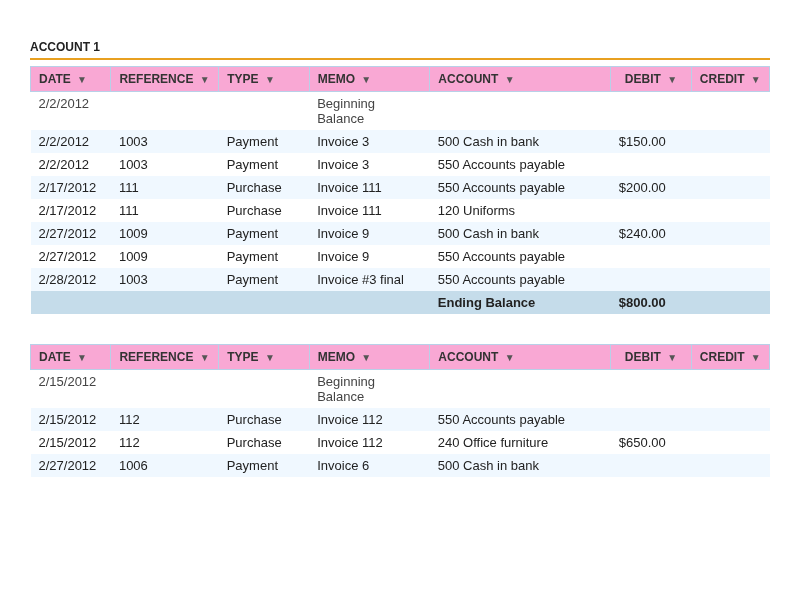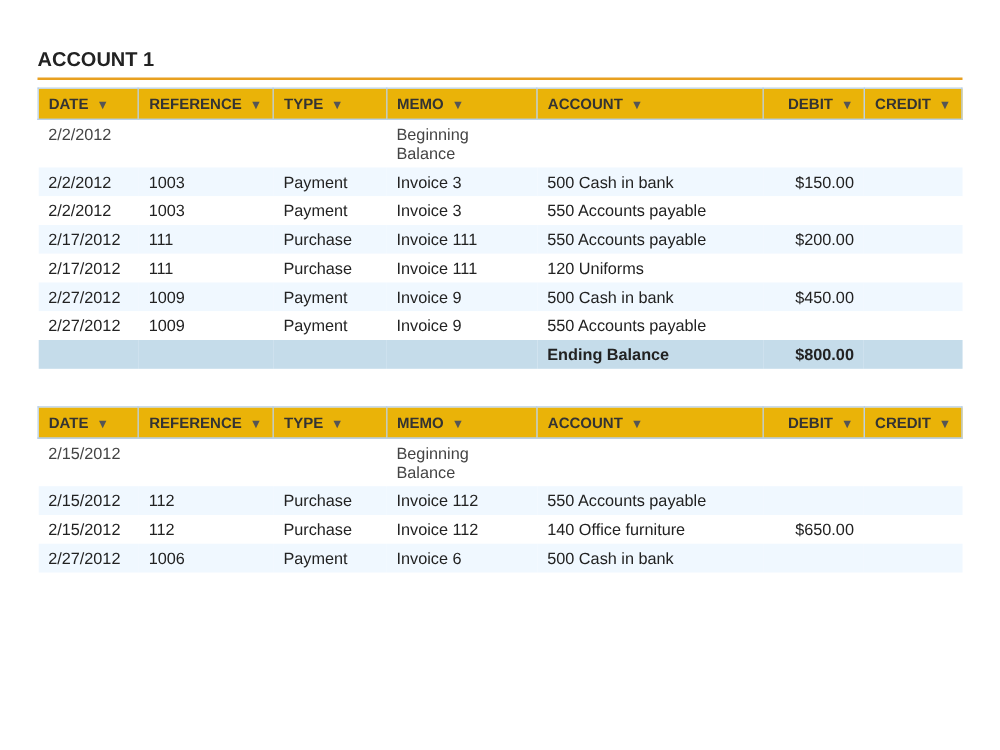--- a/index.html
+++ b/index.html
@@ -13,33 +13,33 @@
     h1[data-name="page-title"] {
       font-size: 32px;
       font-weight: bold;
       color: #1a7db5;
       margin-bottom: 20px;
     }
     .account-section {
       margin-bottom: 30px;
     }
     .account-heading {
-      font-size: 16px;
+      font-size: 12px;
       font-weight: bold;
       color: #222;
       border-bottom: 2px solid #e8a020;
       padding-bottom: 4px;
       margin-bottom: 6px;
     }
     table {
       width: 100%;
       border-collapse: collapse;
     }
     thead tr {
-      background: #eab308;
+      background: #f9a8d4;
     }
     thead th {
       text-align: left;
       padding: 5px 8px;
       font-size: 12px;
       font-weight: bold;
       color: #333;
       border: 1px solid #b8d0e8;
       white-space: nowrap;
     }
@@ -69,22 +69,22 @@
     .beginning-balance-row td {
       color: #444;
     }
     .col-date { width: 80px; }
     .col-ref { width: 90px; }
     .col-type { width: 90px; }
     .col-memo { width: 120px; }
     .col-account { width: 180px; }
     .col-debit { width: 80px; text-align: right; }
     .col-credit { width: 60px; text-align: right; }
-    td.col-debit, td.col-credit { text-align: right; }
-    th.col-debit, th.col-credit { text-align: right; }
+    td.col-debit, td.col-credit { text-align: left; }
+    th.col-debit, th.col-credit { text-align: center; }
   </style>
 </head>
 <body>
 
 <h1 data-name="page-title"></h1>
 
 <div id="accounts-container">
     <div class="account-section" data-name="account-section-1">
       <div class="account-heading" data-name="account-heading-1">ACCOUNT 1</div>
       <table data-name="account-table-1">
@@ -144,28 +144,37 @@
             <td class="col-account" data-name="cell-col-account">120 Uniforms</td>
             <td class="col-debit" data-name="cell-col-debit"></td>
             <td class="col-credit" data-name="cell-col-credit"></td>
           </tr>
           <tr data-name="table-row">
             <td class="col-date" data-name="cell-col-date">2/27/2012</td>
             <td class="col-ref" data-name="cell-col-ref">1009</td>
             <td class="col-type" data-name="cell-col-type">Payment</td>
             <td class="col-memo" data-name="cell-col-memo">Invoice 9</td>
             <td class="col-account" data-name="cell-col-account">500 Cash in bank</td>
-            <td class="col-debit" data-name="cell-col-debit">$450.00</td>
+            <td class="col-debit" data-name="cell-col-debit">$240.00</td>
             <td class="col-credit" data-name="cell-col-credit"></td>
           </tr>
           <tr data-name="table-row">
             <td class="col-date" data-name="cell-col-date">2/27/2012</td>
             <td class="col-ref" data-name="cell-col-ref">1009</td>
             <td class="col-type" data-name="cell-col-type">Payment</td>
             <td class="col-memo" data-name="cell-col-memo">Invoice 9</td>
+            <td class="col-account" data-name="cell-col-account">550 Accounts payable</td>
+            <td class="col-debit" data-name="cell-col-debit"></td>
+            <td class="col-credit" data-name="cell-col-credit"></td>
+          </tr>
+          <tr data-name="table-row">
+            <td class="col-date" data-name="cell-col-date">2/28/2012</td>
+            <td class="col-ref" data-name="cell-col-ref">1003</td>
+            <td class="col-type" data-name="cell-col-type">Payment</td>
+            <td class="col-memo" data-name="cell-col-memo">Invoice #3 final</td>
             <td class="col-account" data-name="cell-col-account">550 Accounts payable</td>
             <td class="col-debit" data-name="cell-col-debit"></td>
             <td class="col-credit" data-name="cell-col-credit"></td>
           </tr>
           <tr class="ending-balance-row" data-name="ending-balance-row">
             <td data-name="eb-date"></td>
             <td data-name="eb-ref"></td>
             <td data-name="eb-type"></td>
             <td data-name="eb-memo"></td>
             <td class="col-account" data-name="ending-balance-label" style="font-weight: bold;">Ending Balance</td>
@@ -205,21 +214,21 @@
             <td class="col-memo" data-name="cell-col-memo">Invoice 112</td>
             <td class="col-account" data-name="cell-col-account">550 Accounts payable</td>
             <td class="col-debit" data-name="cell-col-debit"></td>
             <td class="col-credit" data-name="cell-col-credit"></td>
           </tr>
           <tr data-name="table-row">
             <td class="col-date" data-name="cell-col-date">2/15/2012</td>
             <td class="col-ref" data-name="cell-col-ref">112</td>
             <td class="col-type" data-name="cell-col-type">Purchase</td>
             <td class="col-memo" data-name="cell-col-memo">Invoice 112</td>
-            <td class="col-account" data-name="cell-col-account">140 Office furniture</td>
+            <td class="col-account" data-name="cell-col-account">240 Office furniture</td>
             <td class="col-debit" data-name="cell-col-debit">$650.00</td>
             <td class="col-credit" data-name="cell-col-credit"></td>
           </tr>
           <tr data-name="table-row">
             <td class="col-date" data-name="cell-col-date">2/27/2012</td>
             <td class="col-ref" data-name="cell-col-ref">1006</td>
             <td class="col-type" data-name="cell-col-type">Payment</td>
             <td class="col-memo" data-name="cell-col-memo">Invoice 6</td>
             <td class="col-account" data-name="cell-col-account">500 Cash in bank</td>
             <td class="col-debit" data-name="cell-col-debit"></td>

